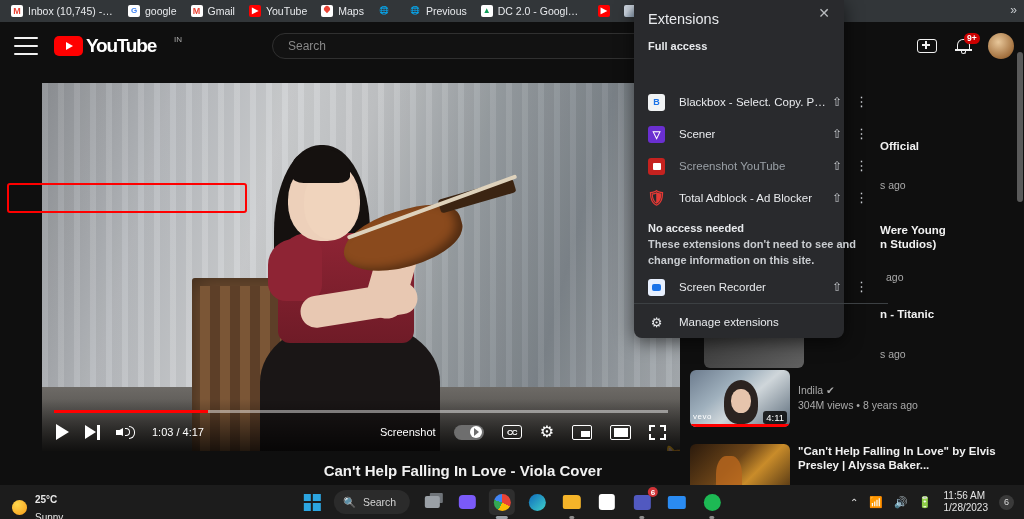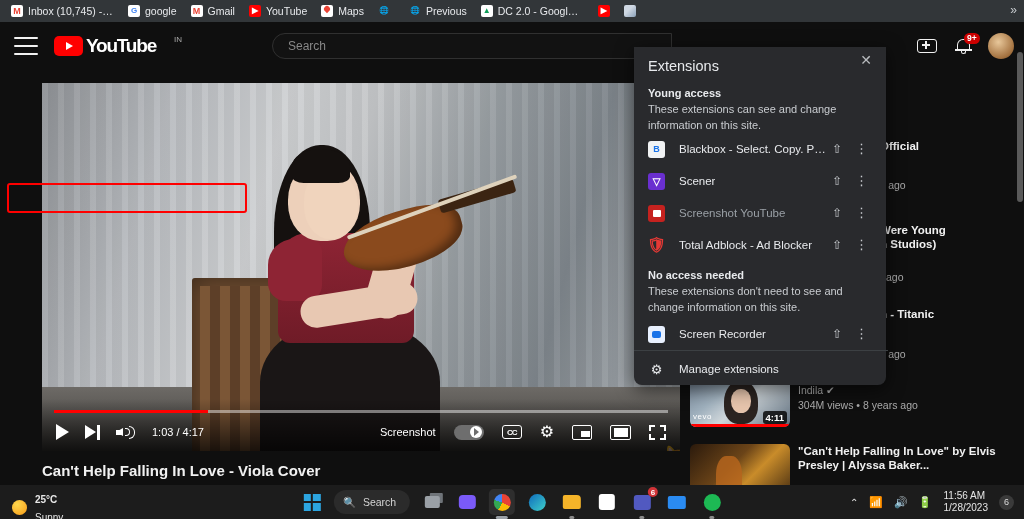--- a/index.html
+++ b/index.html
@@ -132,65 +132,65 @@
   .c-theater{ width:21px; height:15px; border:1.8px solid #fff; border-radius:2px; position:relative;}
   .c-theater:after{ content:""; position:absolute; left:2.5px; top:2px; right:2.5px; bottom:2px; background:#fff;}
   .c-full{ position:relative; width:17px; height:15px;}
   .c-full i{ position:absolute; width:6px; height:6px; border:2px solid #fff;}
   .c-full i:nth-child(1){ left:0; top:0; border-right:none; border-bottom:none;}
   .c-full i:nth-child(2){ right:0; top:0; border-left:none; border-bottom:none;}
   .c-full i:nth-child(3){ left:0; bottom:0; border-right:none; border-top:none;}
   .c-full i:nth-child(4){ right:0; bottom:0; border-left:none; border-top:none;}
 
   
-  .vtitle{ position:absolute; left:42px; top:440px; width:560px; color:#f1f1f1; font-size:15px; font-weight:bold;}
+  .vtitle{ position:absolute; left:42px; top:440px; width:560px; color:#f1f1f1; font-size:15px; font-weight:bold;text-align:right;}
   .metarow{ position:absolute; left:42px; top:462px; width:640px; height:28px; display:flex; align-items:center;}
   .chanav{ width:26px; height:26px; border-radius:50%; background:linear-gradient(160deg,#cfd9e6,#6b7a8c); flex:0 0 26px;}
   .chname{ color:#f1f1f1; font-size:12.5px; font-weight:bold; margin-left:10px; white-space:nowrap;}
   .subbtn{ margin-left:16px; background:#f1f1f1; color:#0f0f0f; font-size:11.5px; font-weight:bold;
            border-radius:16px; padding:6px 14px; white-space:nowrap;}
   .actions{ position:absolute; right:10px; bottom:0; display:flex; align-items:center; gap:7px;}
   .pill{ background:#272727; color:#f1f1f1; font-size:11.5px; font-weight:bold; border-radius:16px; height:27px;
          display:flex; align-items:center; gap:6px; padding:0 11px; white-space:nowrap;}
   .pill .sep{ width:1px; height:15px; background:#555; }
   .pill.round{ padding:0 10px; }
 
   
   .sidebar{ position:absolute; left:690px; top:61px; width:326px; height:400px; }
   .chiprow{ position:absolute; left:0; top:22px; display:flex; align-items:center; gap:7px;}
   .chip{ background:#272727; color:#f1f1f1; font-size:11px; border-radius:9px; padding:5px 11px; white-space:nowrap;}
   .chiparrow{ color:#f1f1f1; font-size:14px; margin-left:4px;}
 
   .rec{ position:absolute; left:0; width:326px; height:77px; display:flex; gap:8px;}
   .thumb{ position:relative; width:100px; height:57px; border-radius:6px; overflow:hidden; flex:0 0 100px;}
   .dur{ position:absolute; right:3px; bottom:3px; background:rgba(0,0,0,.8); color:#fff; font-size:9.5px;
-        padding:1px 3px; border-radius:3px; font-weight:bold;}
+        padding:1px 3px; border-radius:3px; font-weight:normal;}
   .rtitle{ color:#f1f1f1; font-size:11.5px; font-weight:bold; line-height:1.25; }
   .rmeta{ color:#aaa; font-size:10.5px; margin-top:13px; line-height:1.35;}
   .vbar{ position:absolute; left:0; bottom:0; width:100%; height:3px; background:rgba(255,255,255,.3);}
   .vbar i{ display:block; height:3px; width:100%; background:#ff0000;}
   .vevo{ position:absolute; left:3px; bottom:6px; color:#fff; font-size:8px; font-weight:normal; letter-spacing:.5px;}
 
   .th-indila{ background:linear-gradient(140deg,#6d7c8e 0%,#9fb0bd 35%,#cfd6da 55%,#5a6a79 100%);}
   .th-indila:before{content:""; position:absolute; left:34px; top:10px; width:34px; height:44px; background:#2b2320; border-radius:50% 50% 40% 40%;}
   .th-indila:after{content:""; position:absolute; left:41px; top:19px; width:20px; height:24px; background:#e6c4ac; border-radius:48%;}
   .th-alyssa{ background:linear-gradient(135deg,#2b1a0c 0%,#6b4418 40%,#c98c2a 60%,#3a240f 100%);}
   .th-alyssa:before{content:""; position:absolute; left:26px; top:12px; width:26px; height:45px; background:#b5651d; border-radius:40% 40% 30% 30%; opacity:.85;}
   .th-hidden{ background:linear-gradient(135deg,#3a3a3a,#6a6a6a);}
 
   
   .frag{ position:absolute; color:#f1f1f1; font-size:11.5px; font-weight:bold; white-space:nowrap;}
   .fragm{ position:absolute; color:#aaa; font-size:10.5px; white-space:nowrap;}
 
   
   .extpanel{
-    position:absolute; left:634px; top:0; width:252px; height:338px;
+    position:absolute; left:634px; top:0; width:210px; height:338px;
     background:#292a2d; border-radius:0 0 8px 8px;
     box-shadow:0 4px 18px rgba(0,0,0,.6);
-    color:#e8eaed; z-index:50;margin-top:47px;
+    color:#e8eaed; z-index:50;
   }
   .ext-title{ position:absolute; left:14px; top:11px; font-size:14.5px; color:#e8eaed;}
   .ext-close{ position:absolute; right:10px; top:3px; width:20px;height:20px; color:#b9bcbf; font-size:14px;
               display:flex; align-items:center; justify-content:center;}
   .ext-sechead{ position:absolute; left:14px; font-size:11px; font-weight:bold; color:#e8eaed;}
   .ext-secdesc{ position:absolute; left:14px; width:225px; font-size:11px; color:#c9ccd0; line-height:1.45;}
   .extrow{ position:absolute; left:6px; width:242px; height:30px; display:flex; align-items:center;}
   .exticon{ width:17px; height:17px; margin-left:8px; border-radius:3px; flex:0 0 17px;
             display:flex; align-items:center; justify-content:center; font-size:9px; font-weight:bold;}
   .extname{ margin-left:14px; font-size:11.5px; color:#e8eaed; white-space:nowrap; overflow:hidden; text-overflow:ellipsis; max-width:150px;}
@@ -430,22 +430,21 @@
           <div class="rmeta" style="margin-top:1px;"><span>14M views</span> • <span>5 years ago</span></div>
         </div>
       </div>
     </div>
   </div>
 
   <div class="extpanel">
     <div class="ext-title">Extensions</div>
     <div class="ext-close">✕</div>
 
-    <div class="ext-sechead" style="top:40px;">Young access</div>
-    <div class="ext-secdesc" style="top:55px;">These extensions can see and change information on this site.</div>
+    <div class="ext-sechead" style="top:40px;">Full access</div>
 
     <div class="extrow" style="top:87px;">
       <span class="exticon ic-blackbox">B</span>
       <span class="extname">Blackbox - Select. Copy. Paste...</span>
       <span class="extpin">⇧</span>
       <span class="extdots">⋮</span>
     </div>
     <div class="extrow" style="top:119px;">
       <span class="exticon ic-scener">▽</span>
       <span class="extname">Scener</span>
@@ -459,21 +458,21 @@
       <span class="extdots">⋮</span>
     </div>
     <div class="extrow" style="top:183px;">
       <span class="exticon ic-adblock">🛡</span>
       <span class="extname">Total Adblock - Ad Blocker</span>
       <span class="extpin">⇧</span>
       <span class="extdots">⋮</span>
     </div>
 
     <div class="ext-sechead" style="top:222px;">No access needed</div>
-    <div class="ext-secdesc" style="top:237px;">These extensions don't need to see and change information on this site.</div>
+    <div class="ext-secdesc" style="top:237px;font-weight:bold;">These extensions don't need to see and change information on this site.</div>
 
     <div class="extrow" style="top:272px;">
       <span class="exticon ic-screenrec"></span>
       <span class="extname">Screen Recorder</span>
       <span class="extpin">⇧</span>
       <span class="extdots">⋮</span>
     </div>
 
     <div class="ext-divider"></div>
     <div class="ext-manage">

